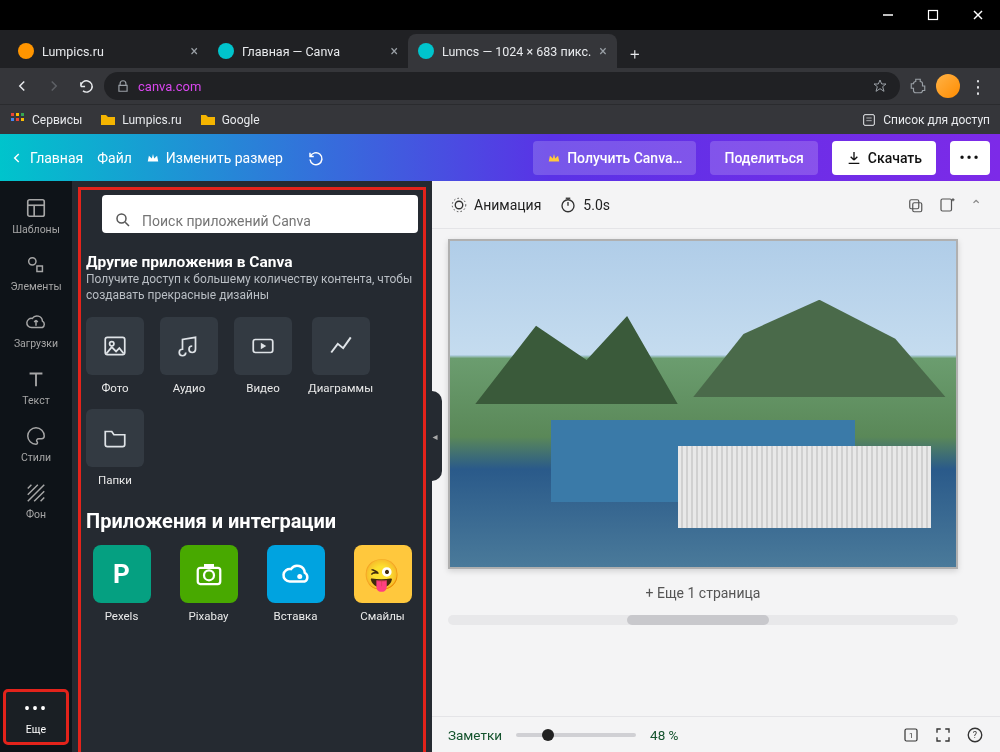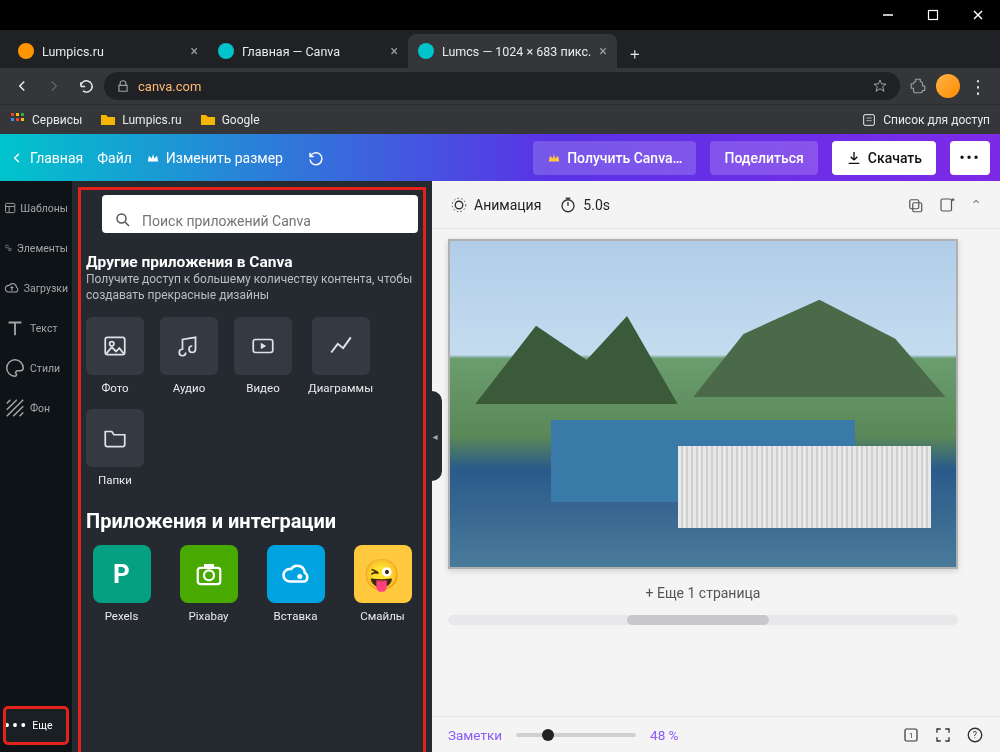--- a/index.html
+++ b/index.html
@@ -41,21 +41,21 @@
 .ct-btn.gold { background: rgba(255,255,255,0.18); }
 .ct-btn.share { background: rgba(255,255,255,0.18); }
 .ct-btn.dl { background: #fff; color: #111; }
 .ct-btn.more { background: #fff; color: #111; width: 40px; padding: 0; justify-content: center; }
 
 
 .main { display: flex; height: calc(752px - 30px - 38px - 36px - 30px - 47px); }
 
 
 .side-rail { width: 72px; background: #0e1318; display: flex; flex-direction: column; align-items: center; padding-top: 8px; color: #a6a6a6; font-size: 10.5px; gap: 2px; }
-.rail-item { width: 64px; display: flex; flex-direction: row; align-items: center; gap: 4px; padding: 8px 0; border-radius: 4px; }
+.rail-item { width: 64px; display: flex; flex-direction: column; align-items: center; gap: 4px; padding: 8px 0; border-radius: 4px; }
 .rail-item.selected { outline: 3px solid #e3231b; outline-offset: -2px; background: #1a1f24; color: #fff; }
 .rail-icon { width: 22px; height: 22px; }
 
 
 .apps-panel { width: 360px; background: #252a31; padding: 14px; color: #eaeaea; position: relative; }
 .apps-panel::before { content:''; position:absolute; inset:6px 6px 0 6px; border:3px solid #e3231b; border-bottom:none; pointer-events:none; }
 .search-box { background: #fff; height: 38px; border-radius: 4px; display: flex; align-items: flex-end; padding: 4px 12px; gap: 10px; margin-left: 16px; }
 .search-box input { border: none; outline: none; font-size: 14px; flex: 1; background: transparent; }
 .panel-h1 { font-size: 15.5px; font-weight: 700; margin-top: 20px; color: #fff; }
 .panel-sub { font-size: 12px; color: #b9bec4; line-height: 1.35; }
@@ -85,21 +85,21 @@
 .page-sky { position:absolute; top:0; left:0; right:0; height:35%; background:linear-gradient(#b0cde8,#c5dcef);}
 .page-mtn { position:absolute; top:20%; left:5%; width:40%; height:30%; background:#3a5a3a; clip-path: polygon(0 100%, 30% 20%, 55% 55%, 75% 10%, 100% 100%); }
 .page-mtn2 { position:absolute; top:18%; right:2%; width:50%; height:30%; background:#4a6a4a; clip-path: polygon(0 100%, 20% 35%, 50% 0%, 80% 40%, 100% 100%);}
 .page-water { position:absolute; bottom:20%; left:20%; right:20%; height:25%; background:#3a7aa8;}
 .page-town { position:absolute; bottom:12%; left:45%; right:5%; height:25%; background: repeating-linear-gradient(90deg, #e8e8e8 0 3px, #d0d0d0 3px 5px);}
 .add-page { text-align:center; color:#555; font-size:14px; margin-top:16px; width:510px;}
 .hscroll { width:510px; height:10px; background:#e8e8ea; border-radius:5px; margin-top:14px; position:relative;}
 .hscroll-thumb { position:absolute; left:35%; width:28%; height:100%; background:#c8c8cc; border-radius:5px;}
 
 
-.canvas-bottom { height:36px; border-top:1px solid #e4e4e7; display:flex; align-items:center; padding:0 16px; gap:14px; font-size:13.5px; color:#8b5cf6;}
+.canvas-bottom { height:36px; border-top:1px solid #e4e4e7; display:flex; align-items:center; padding:0 16px; gap:14px; font-size:13.5px; color:#14532d;}
 .zoom-slider { width:120px; height:4px; background:#d0d0d4; border-radius:2px; position:relative;}
 .zoom-thumb { position:absolute; left:22%; top:-4px; width:12px; height:12px; background:#222; border-radius:50%;}
 .cb-right { margin-left:auto; display:flex; align-items:center; gap:14px;}
 
 svg { display:block; }
 </style>
 </head>
 <body>
 
 <div class="window-titlebar">
@@ -153,21 +153,21 @@
     </div>
   <div class="nav-btn">
       <svg width="17" height="17" viewBox="0 0 24 24">
         <path d="M4 12a8 8 0 1 1 3 6.2M4 12V6m0 6h6" fill="none" stroke="#e8eaed" stroke-width="2"></path>
       </svg>
     </div>
   <div class="addr-bar">
     <svg width="14" height="14" viewBox="0 0 24 24">
         <path d="M7 11V8a5 5 0 0 1 10 0v3m-12 0h14v10H5z" fill="none" stroke="#9aa0a6" stroke-width="2"></path>
       </svg>
-    <span class="addr-text" style="color:#fdba74">canva.com</span>
+    <span class="addr-text" style="color:#d946ef">canva.com</span>
     <span style="flex:1"></span>
     <svg width="16" height="16" viewBox="0 0 24 24">
         <path d="M12 3l2.5 6H21l-5 4 2 7-6-4-6 4 2-7-5-4h6.5z" fill="none" stroke="#9aa0a6" stroke-width="1.5"></path>
       </svg>
   </div>
   <div class="ext-icon">
       <svg width="18" height="18" viewBox="0 0 24 24">
         <path d="M9 3h6v3a3 3 0 0 1 3 3v3h3v6h-3a3 3 0 0 1-3 3H9a3 3 0 0 1-3-3v-3H3V9h3a3 3 0 0 1 3-3z" fill="none" stroke="#9aa0a6" stroke-width="1.5"></path>
       </svg>
     </div>

